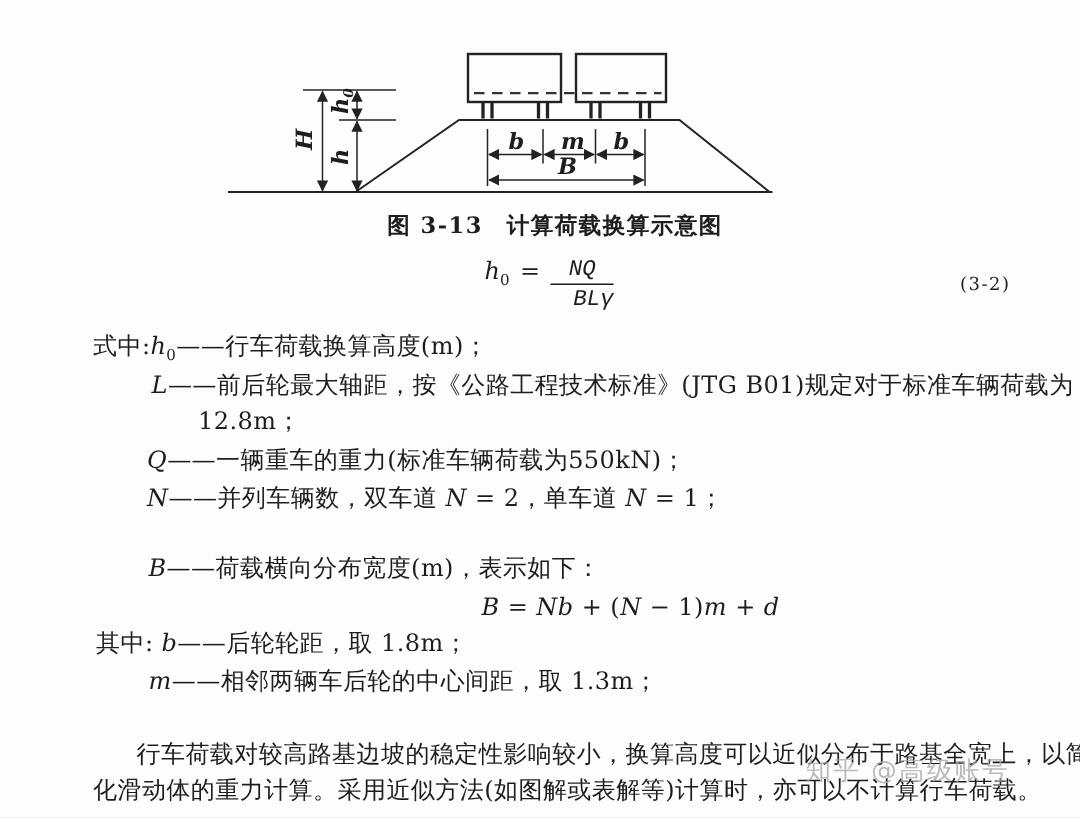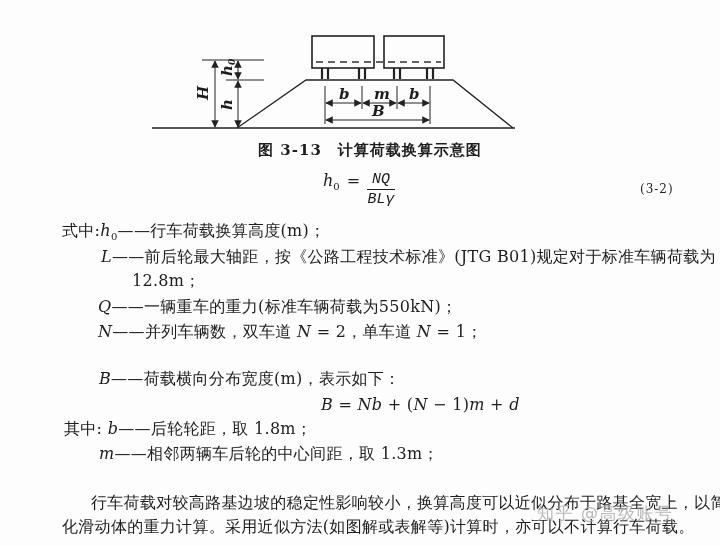--- a/index.html
+++ b/index.html
@@ -18,21 +18,21 @@
   .tline sup { font-size:10px; }
   .caption {
     position:absolute; top:141px; left:0; width:740px; text-align:center;
     font-size:15px; font-weight:bold; letter-spacing:1px;
   }
   
   .eq { position:absolute; left:323px; top:171px; display:flex; align-items:flex-start; gap:7px; font-size:16px; }
   .eq-lhs { font-size:16px; }
   .frac { display:inline-block; text-align:center; vertical-align:middle;font-family:Liberation Mono, monospace; }
   .frac .num { display:block; padding:0 5px 1px 5px; border-bottom:1.3px solid #1d1d1d; font-size:15px; }
-  .frac .den { display:block; padding-top:1px; font-size:15px; }
+  .frac .den { display:block; padding-top:1px; font-size:15px;margin-left:15px; }
   .eq-no { position:absolute; left:640px; top:182px; font-size:12px; letter-spacing:1px;text-align:right; }
   
   .diagram { position:absolute; left:0; top:0; }
   .ln  { stroke:#222; stroke-width:1.3; fill:none; }
   .thin{ stroke:#222; stroke-width:1; fill:none; }
   .dim { stroke:#222; stroke-width:1; fill:none;
          marker-start:url(#ar); marker-end:url(#ar); }
   .dash{ stroke:#333; stroke-width:1.5; fill:none; stroke-dasharray:7 5; }
   .truck { fill:#fdfdfd; stroke:#222; stroke-width:1.6; }
   .wheel { stroke:#222; stroke-width:2.2; }

